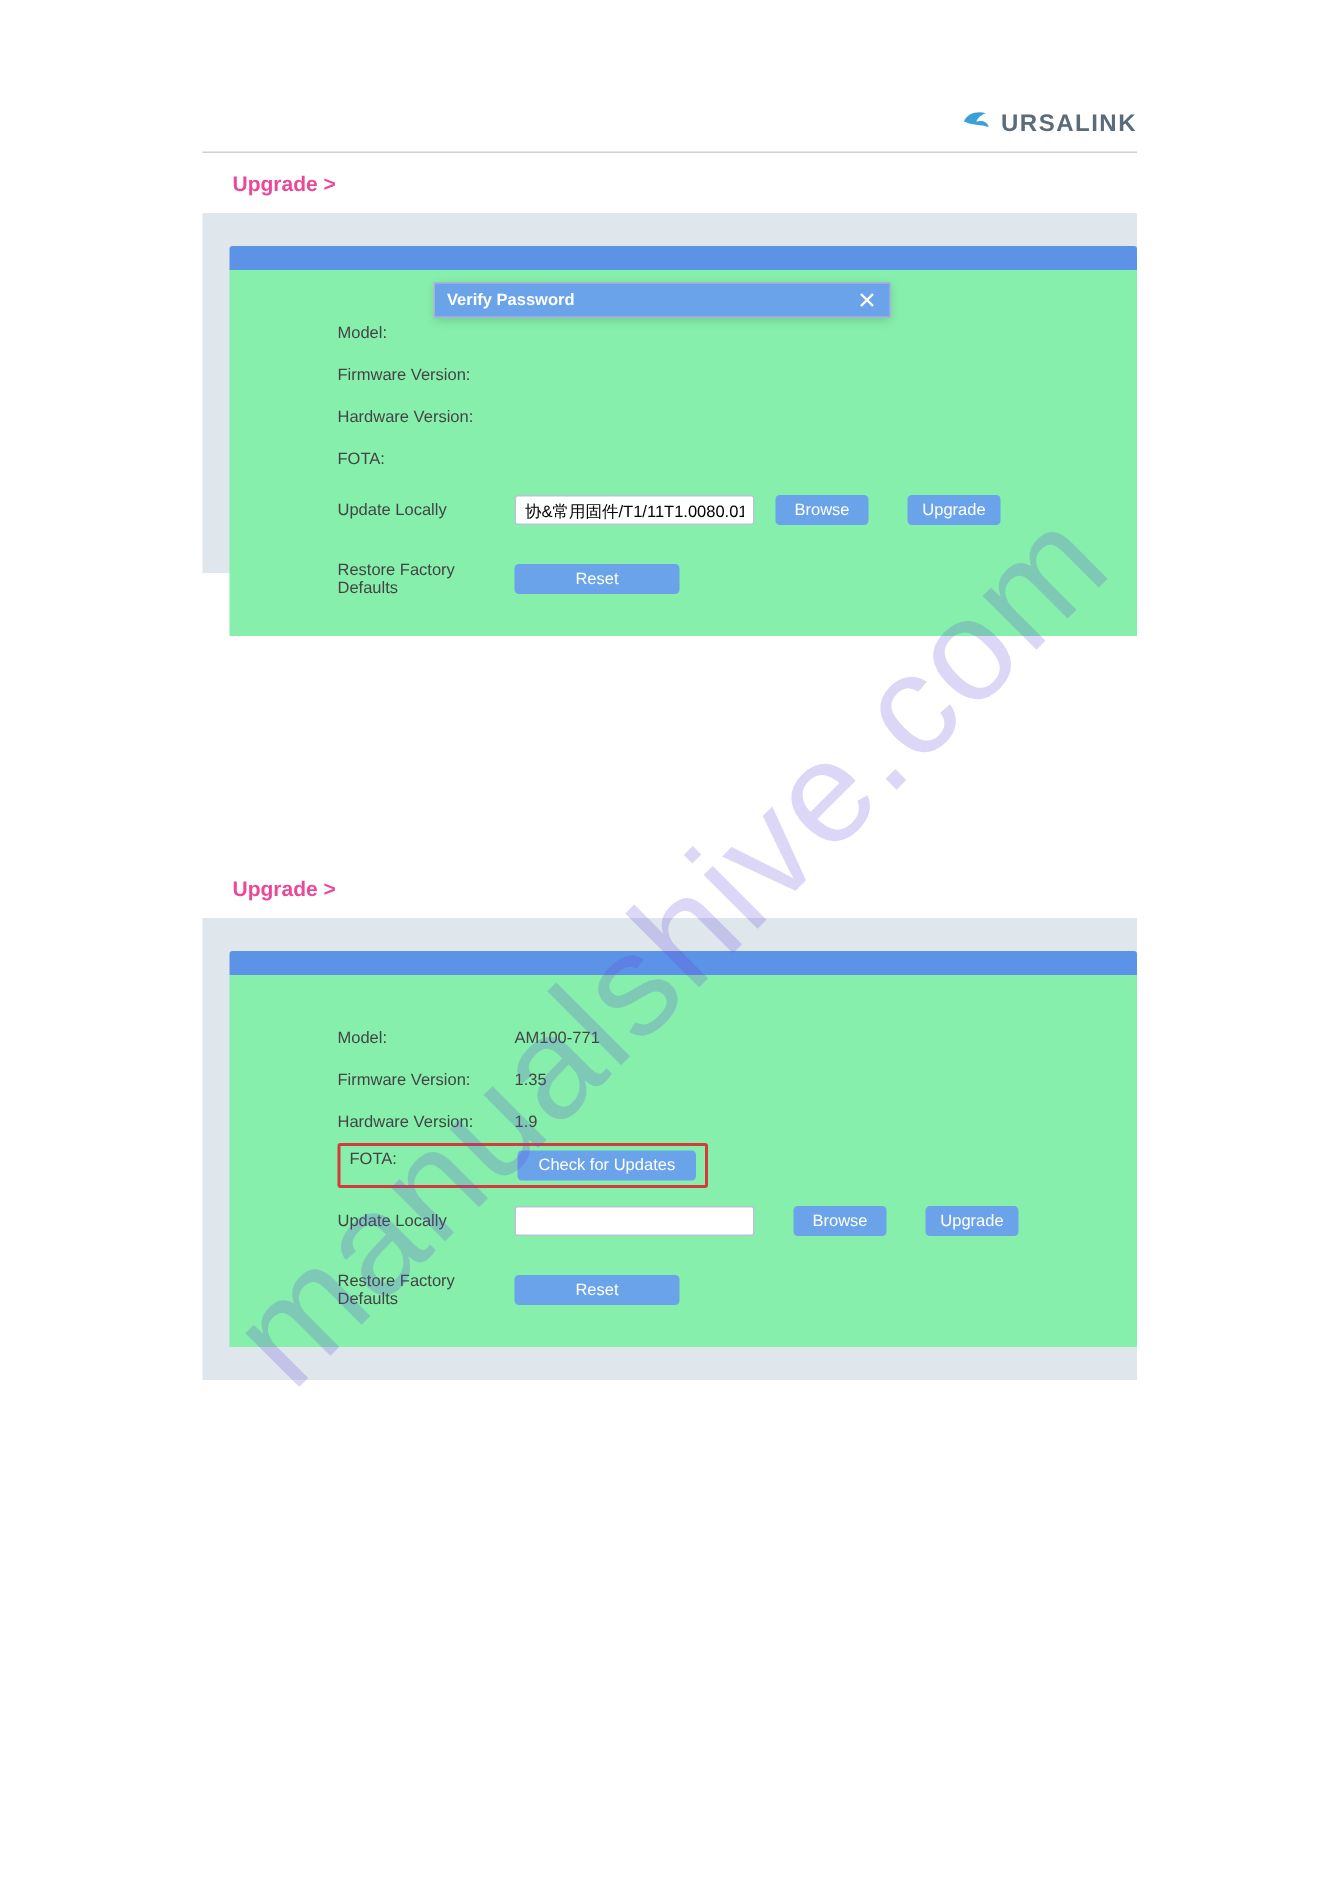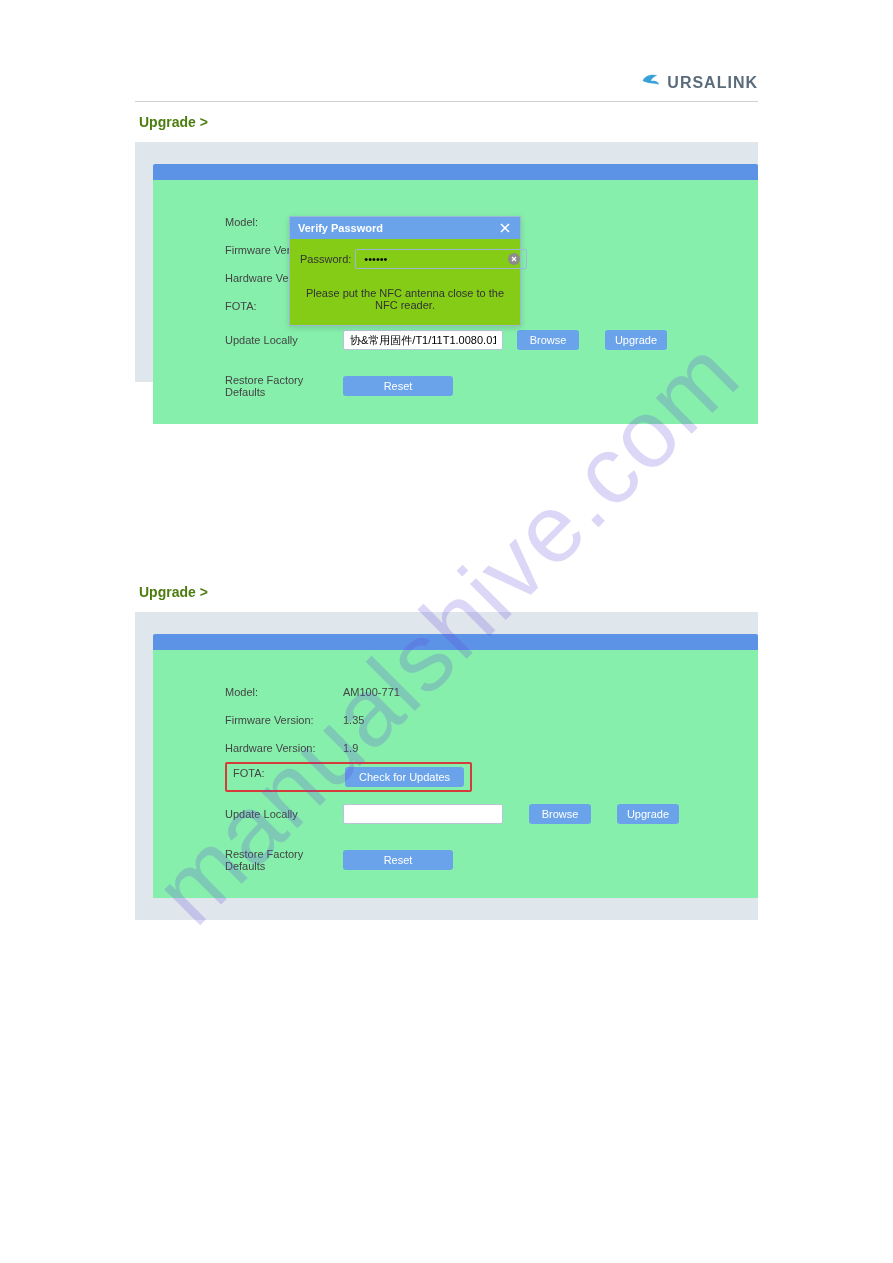--- a/index.html
+++ b/index.html
@@ -29,22 +29,22 @@
   }
   .brand-text {
     font-weight: bold;
     letter-spacing: 1px;
     font-size: 16px;
     color: #5a6b7a;
   }
   .section-title {
     font-weight: bold;
     font-size: 14px;
-    color: #4d7c0f;
-    margin: 2px 0 12px 4px;
+    color: #ec4899;
+    margin: 2px 0 12px 20px;
   }
   .panel-outer {
     background: #dfe6ec;
     padding: 22px 0 22px 18px;
   }
   .bluebar {
     height: 16px;
     background: #5d93e6;
     width: 100%;
     border-radius: 2px 2px 0 0;
@@ -91,26 +91,25 @@
   .gap-lg { width: 26px; display:inline-block; }
   .red-box {
     border: 2px solid #d63b3b;
     border-radius: 2px;
     padding: 3px 6px;
     display: inline-flex;
   }
   
   .dialog {
     position: absolute;
-    width: 232px;
+    width: 305px;
     border: 1px solid #9fb7d7;
-    background: #84cc16;
+    background: #f9a8d4;
     font-size: 11px;
     box-shadow: 0 2px 6px rgba(0,0,0,.15);
-    margin-top: 28px;
   }
   .dialog-head {
     display: flex;
     align-items: center;
     justify-content: space-between;
     background: #6aa3ea;
     color: #fff;
     font-weight: bold;
     padding: 4px 8px;
     font-size: 11px;
@@ -207,34 +206,20 @@
 
     <div class="dialog" style="left:154px; top:46px;">
       <div class="dialog-head">
         <span>Verify Password</span>
         <span class="close-x">
           <svg width="10" height="10" viewBox="0 0 10 10">
               <path d="M1 1 L9 9 M9 1 L1 9" stroke="#fff" stroke-width="1.6"></path>
             </svg>
         </span>
       </div>
-      <div class="dialog-body">
-        <div class="dialog-row">
-          <span>Password:</span>
-          <span class="dialog-input-wrap">
-            <input type="text" value="••••••" style="">
-            <span class="clear">
-              <svg width="6" height="6" viewBox="0 0 6 6">
-                  <path d="M1 1 L5 5 M5 1 L1 5" stroke="#fff" stroke-width="1.2"></path>
-                </svg>
-            </span>
-          </span>
-        </div>
-        <div class="dialog-msg">Please put the NFC antenna close to the NFC reader.</div>
-      </div>
     </div>
   </div>
 
   <div style="height:200px;"></div>
 
   <div class="section-title">Upgrade &gt;</div>
 
   <div class="panel-outer">
     <div class="bluebar"></div>
     <div class="whitebox">

